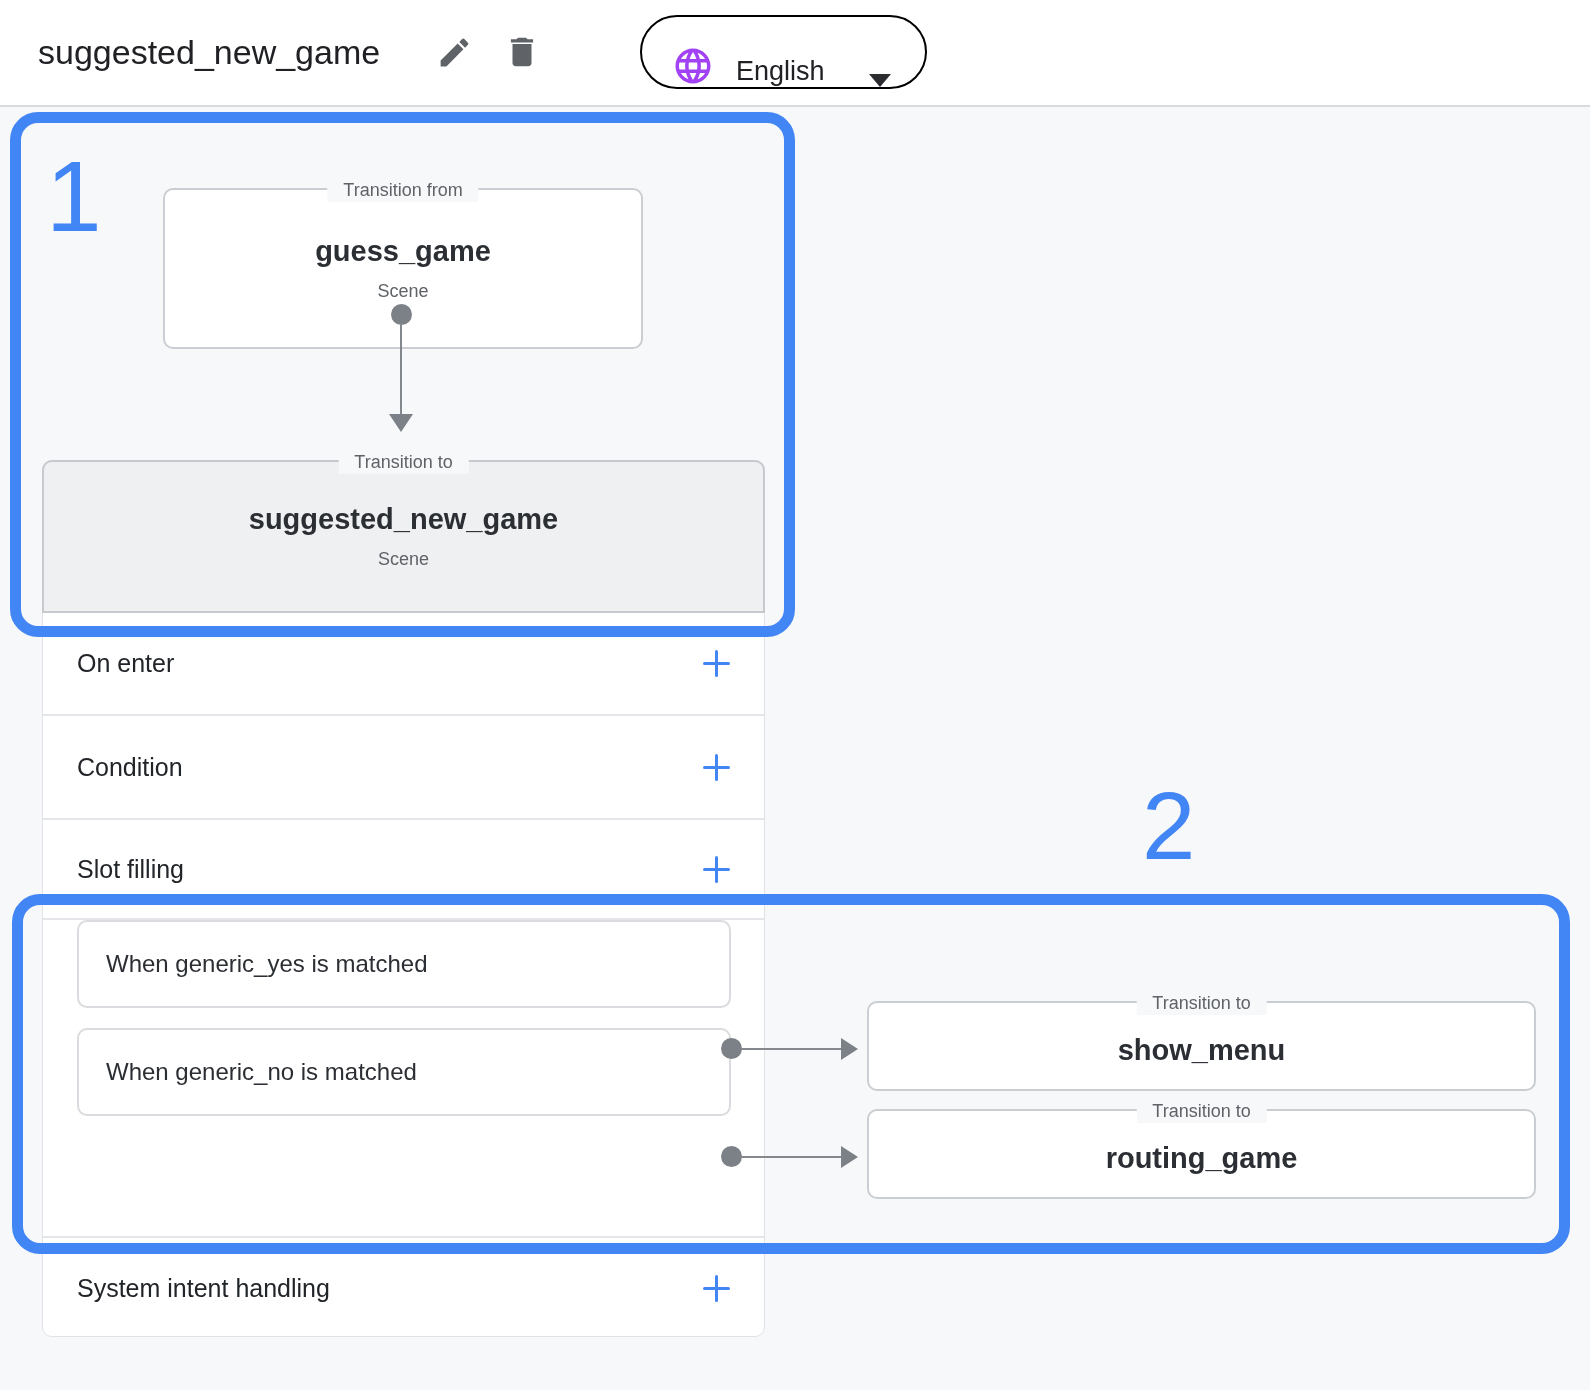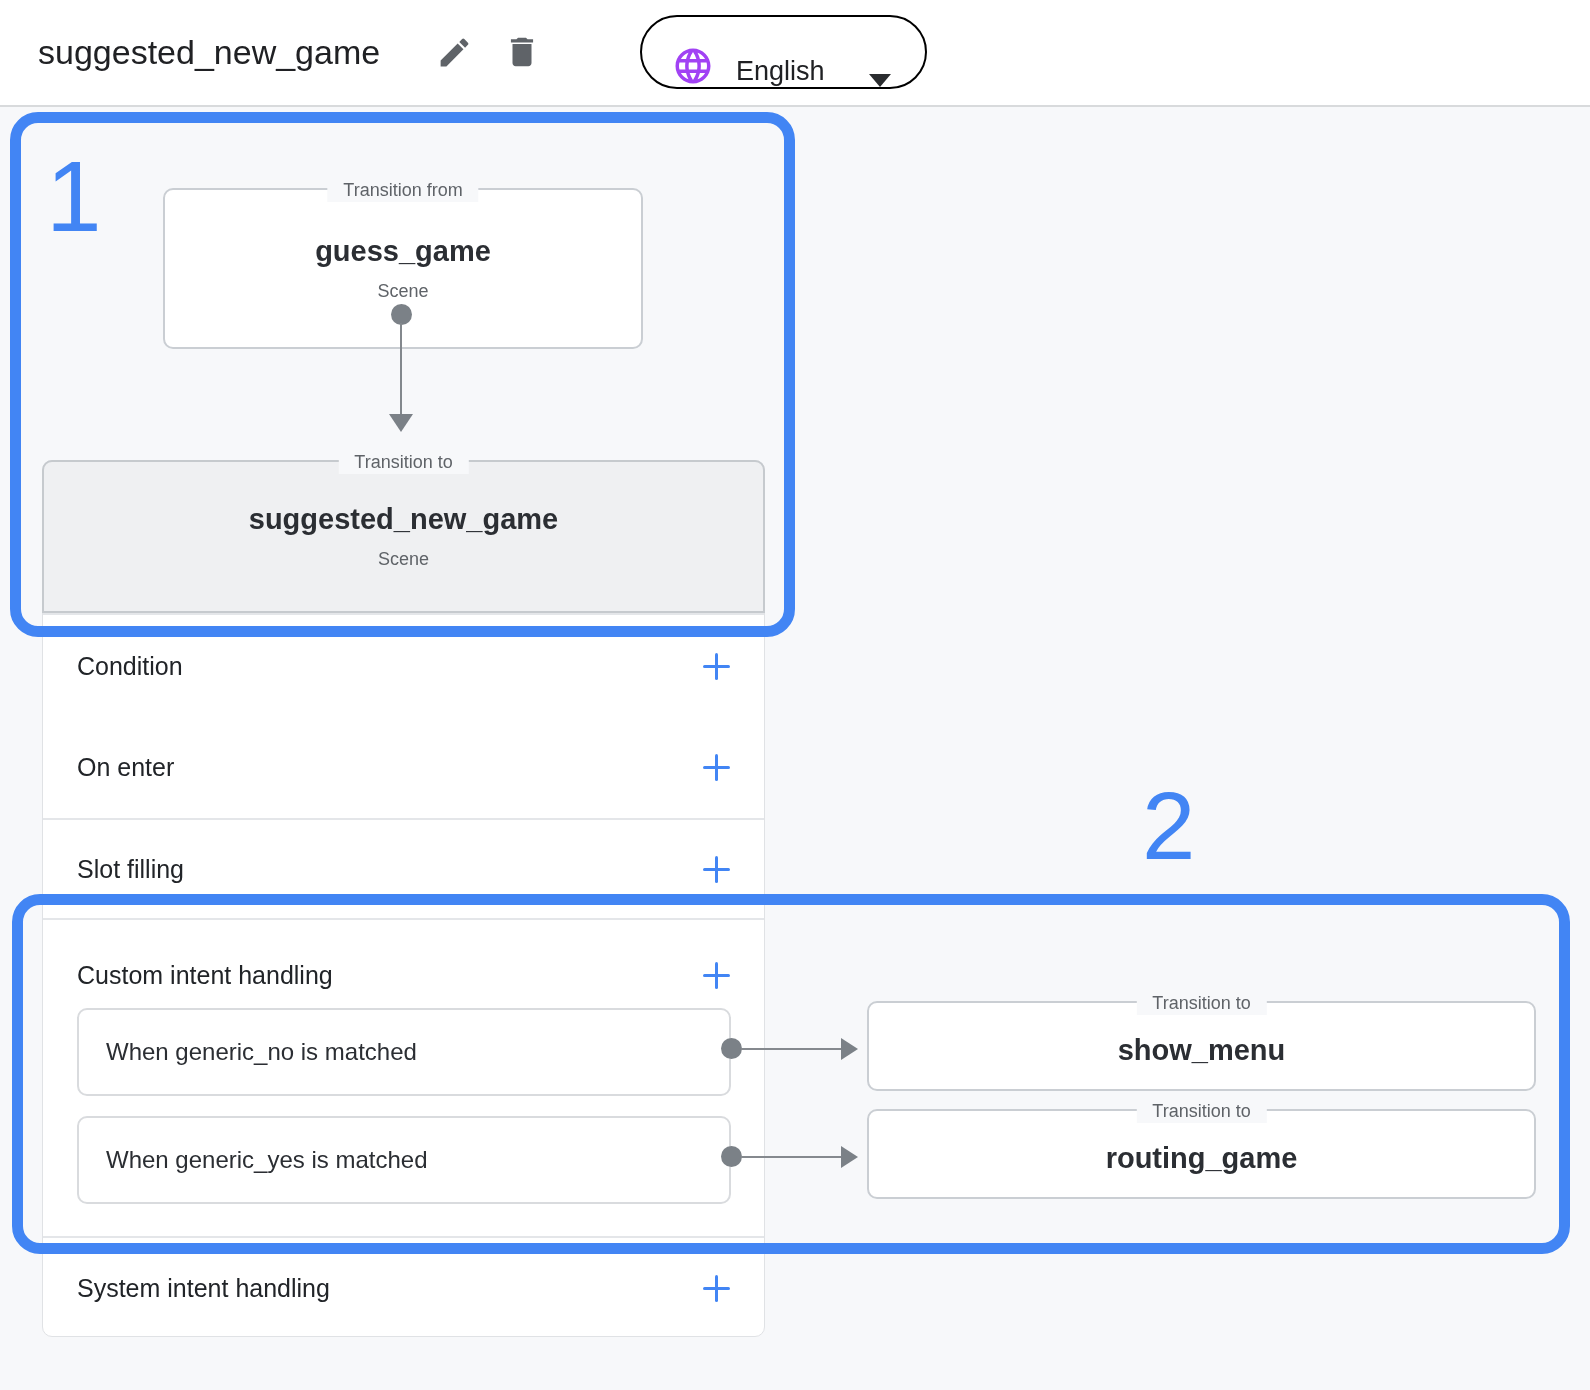--- a/index.html
+++ b/index.html
@@ -131,45 +131,41 @@
   <div id="v-line"></div>
   <div id="v-arrow"></div>
 
   <div class="panel">
     <div class="gray-node">
       <span class="legend">Transition to</span>
       <div class="node-title">suggested_new_game</div>
       <div class="node-sub">Scene</div>
     </div>
 
-    <div class="prow bt" style="height:104px;">
-      <span class="row-label">Condition</span>
+    <div class="prow" style="height:101px;">
+      <span class="row-label">On enter</span>
       <button class="plus"></button>
     </div>
 
-    <div class="prow" style="height:101px;">
-      <span class="row-label">On enter</span>
+    <div class="prow bt" style="height:104px;">
+      <span class="row-label">Condition</span>
       <button class="plus"></button>
     </div>
 
     <div class="prow bt" style="height:100px;">
       <span class="row-label">Slot filling</span>
       <button class="plus"></button>
     </div>
 
     <div class="bt" style="height:318px;">
-      <div class="custom-head">
-        <span class="row-label">Custom intent handling</span>
-        <button class="plus"></button>
+      <div class="intent-card">
+        <span>When generic_yes is matched</span>
       </div>
       <div class="intent-card">
         <span>When generic_no is matched</span>
-      </div>
-      <div class="intent-card">
-        <span>When generic_yes is matched</span>
       </div>
     </div>
 
     <div class="prow bt" style="height:102px;">
       <span class="row-label">System intent handling</span>
       <button class="plus"></button>
     </div>
   </div>
 
   <div class="dot" id="dot-no"></div>

